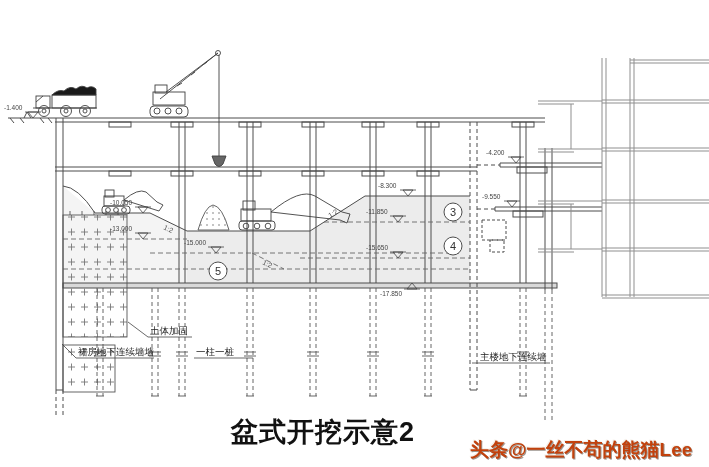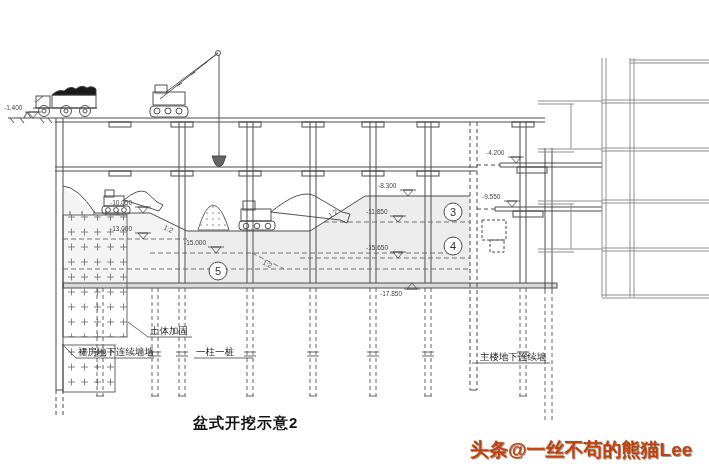--- a/index.html
+++ b/index.html
@@ -4,22 +4,22 @@
 <style>
   html,body{margin:0;padding:0;background:#fff;}
   .canvas{position:relative;width:709px;height:467px;background:#fff;overflow:hidden;
           font-family:"Liberation Sans",sans-serif;}
   .canvas svg{position:absolute;left:0;top:0;}
   svg text{font-family:"Liberation Sans",sans-serif;fill:#333;}
   text.elev{font-size:6.5px;fill:#444;}
   text.callout{font-size:9.5px;fill:#222;}
   text.stepnum{font-size:11px;fill:#333;}
   text.slope{font-size:7px;fill:#555;}
-  .title{position:absolute;left:193px;top:414px;width:260px;
-         font-size:15px;font-weight:bold;color:#111;letter-spacing:1px;}
+  .title{position:absolute;left:193px;top:414px;width:260px;text-align:center;
+         font-size:27px;font-weight:bold;color:#111;letter-spacing:1px;}
   .watermark{position:absolute;left:470px;top:437px;width:239px;
              font-size:19px;font-weight:bold;color:#c2410c;letter-spacing:0px;
              text-shadow:1px 1px 0 #9c948d, -1px -1px 0 #f4f0ea;white-space:nowrap;}
 </style>
 </head>
 <body>
 
 <div class="canvas">
 
 <svg width="709" height="467" viewBox="0 0 709 467">

